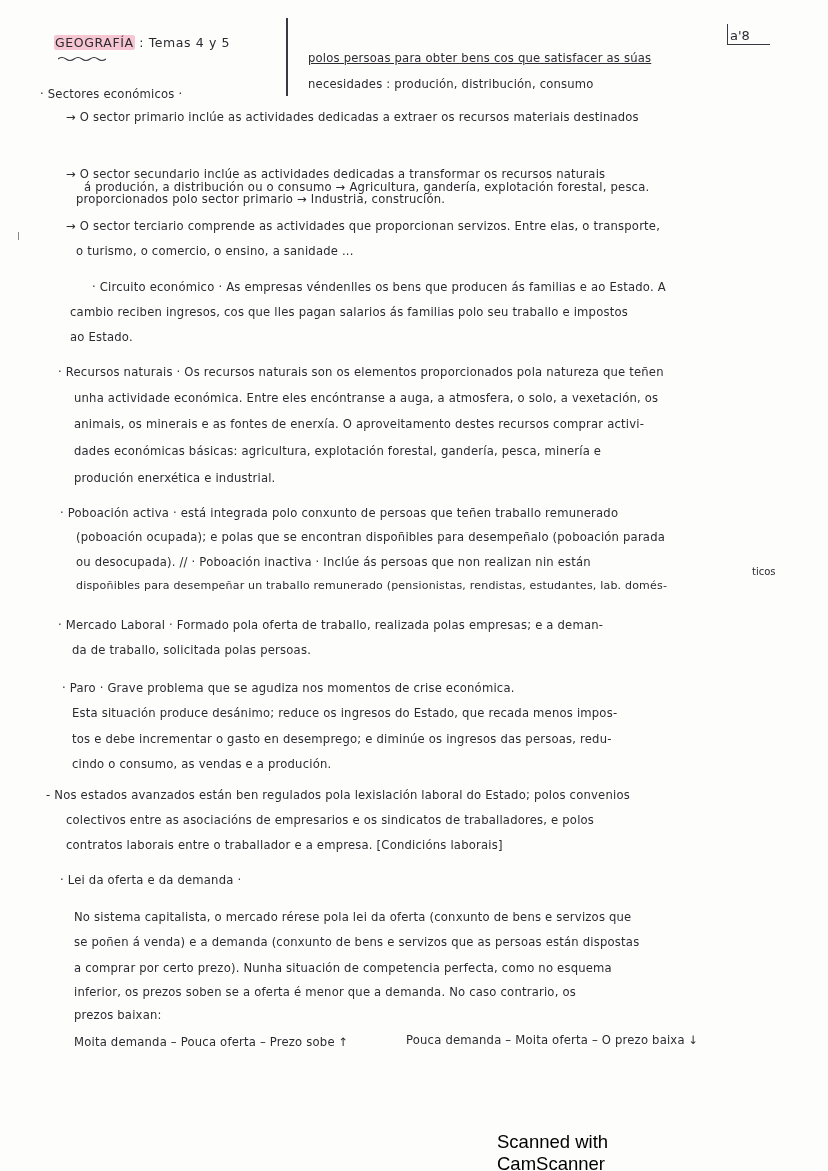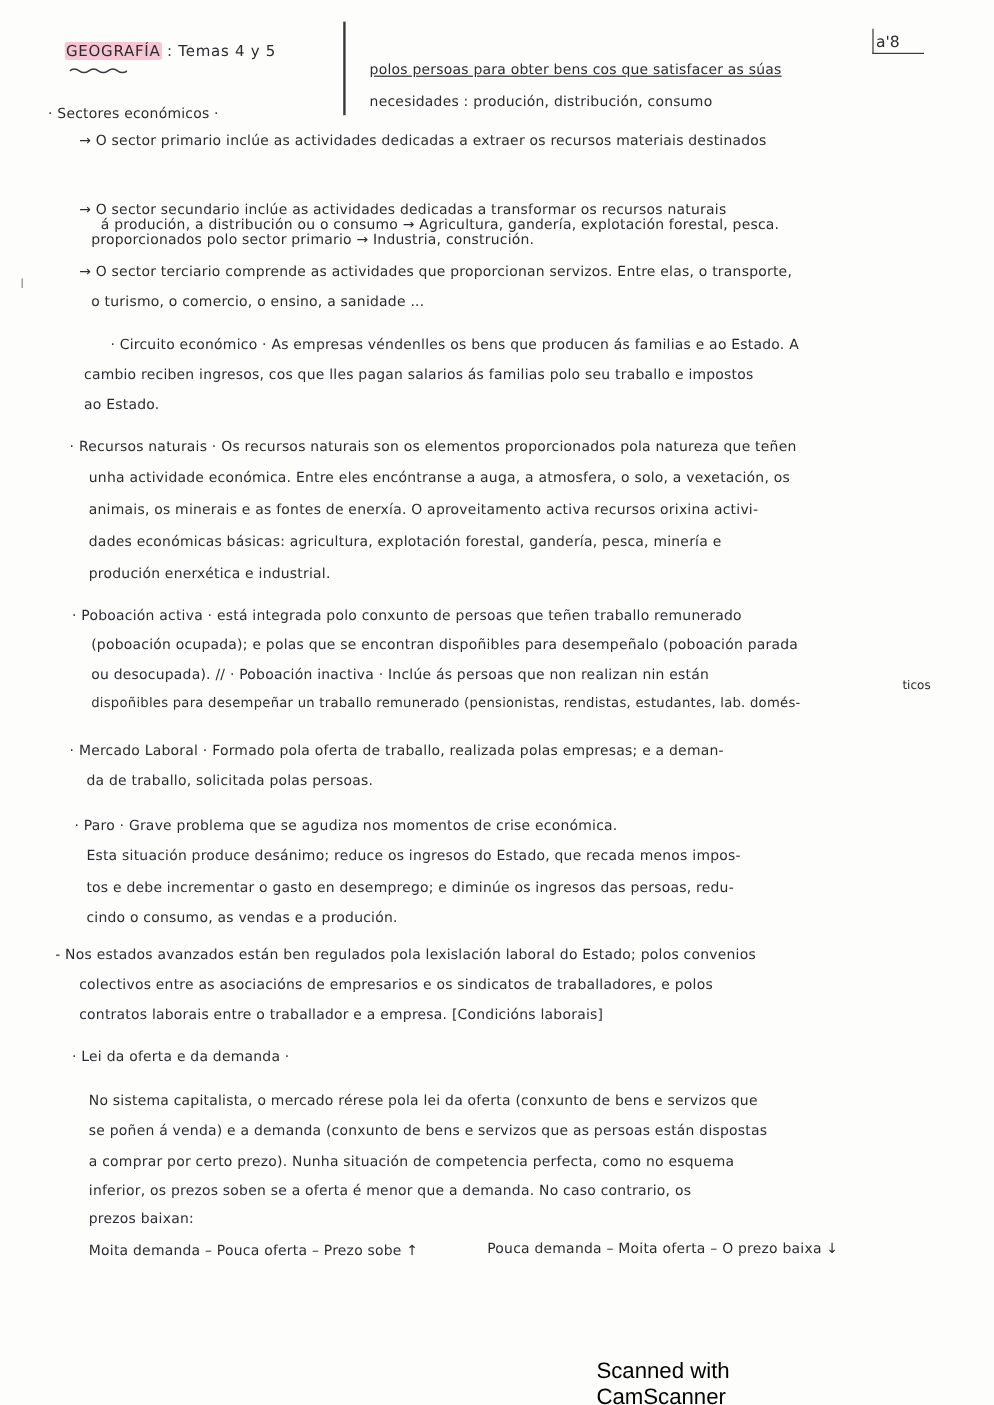--- a/index.html
+++ b/index.html
@@ -59,21 +59,21 @@
   <div class="line" style="left:76px;top:191px;">proporcionados polo sector primario → Industria, construción.</div>
   <div class="line" style="left:66px;top:218px;">→ O sector terciario comprende as actividades que proporcionan servizos. Entre elas, o transporte,</div>
   <div class="line" style="left:76px;top:243px;">o turismo, o comercio, o ensino, a sanidade ...</div>
 
   <div class="line" style="left:58px;top:279px;margin-left:34px;">· Circuito económico · As empresas véndenlles os bens que producen ás familias e ao Estado. A</div>
   <div class="line" style="left:70px;top:304px;">cambio reciben ingresos, cos que lles pagan salarios ás familias polo seu traballo e impostos</div>
   <div class="line" style="left:70px;top:329px;">ao Estado.</div>
 
   <div class="line" style="left:58px;top:364px;">· Recursos naturais · Os recursos naturais son os elementos proporcionados pola natureza que teñen</div>
   <div class="line" style="left:74px;top:390px;">unha actividade económica. Entre eles encóntranse a auga, a atmosfera, o solo, a vexetación, os</div>
-  <div class="line" style="left:74px;top:416px;">animais, os minerais e as fontes de enerxía. O aproveitamento activa recursos orixina activi-</div>
+  <div class="line" style="left:74px;top:416px;">animais, os minerais e as fontes de enerxía. O aproveitamento destes recursos comprar activi-</div>
   <div class="line" style="left:74px;top:443px;">dades económicas básicas: agricultura, explotación forestal, gandería, pesca, minería e</div>
   <div class="line" style="left:74px;top:470px;">produción enerxética e industrial.</div>
 
   <div class="line" style="left:60px;top:505px;">· Poboación activa · está integrada polo conxunto de persoas que teñen traballo remunerado</div>
   <div class="line" style="left:76px;top:529px;">(poboación ocupada); e polas que se encontran dispoñibles para desempeñalo (poboación parada</div>
   <div class="line" style="left:76px;top:554px;">ou desocupada). // · Poboación inactiva · Inclúe ás persoas que non realizan nin están</div>
   <div class="line" style="left:76px;top:578px;font-size:11px;">dispoñibles para desempeñar un traballo remunerado (pensionistas, rendistas, estudantes, lab. domés-</div>
   <div class="sup" style="left:752px;top:566px;">ticos</div>
 
   <div class="line" style="left:58px;top:617px;">· Mercado Laboral · Formado pola oferta de traballo, realizada polas empresas; e a deman-</div>

